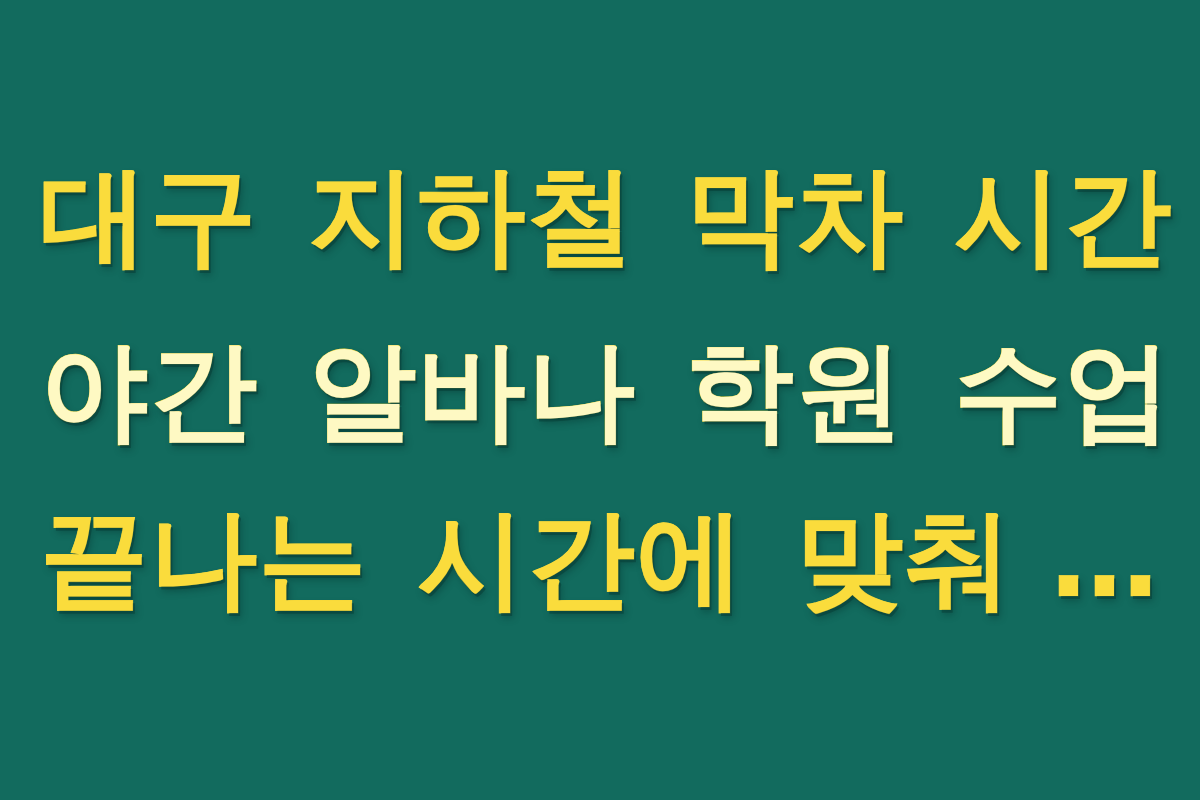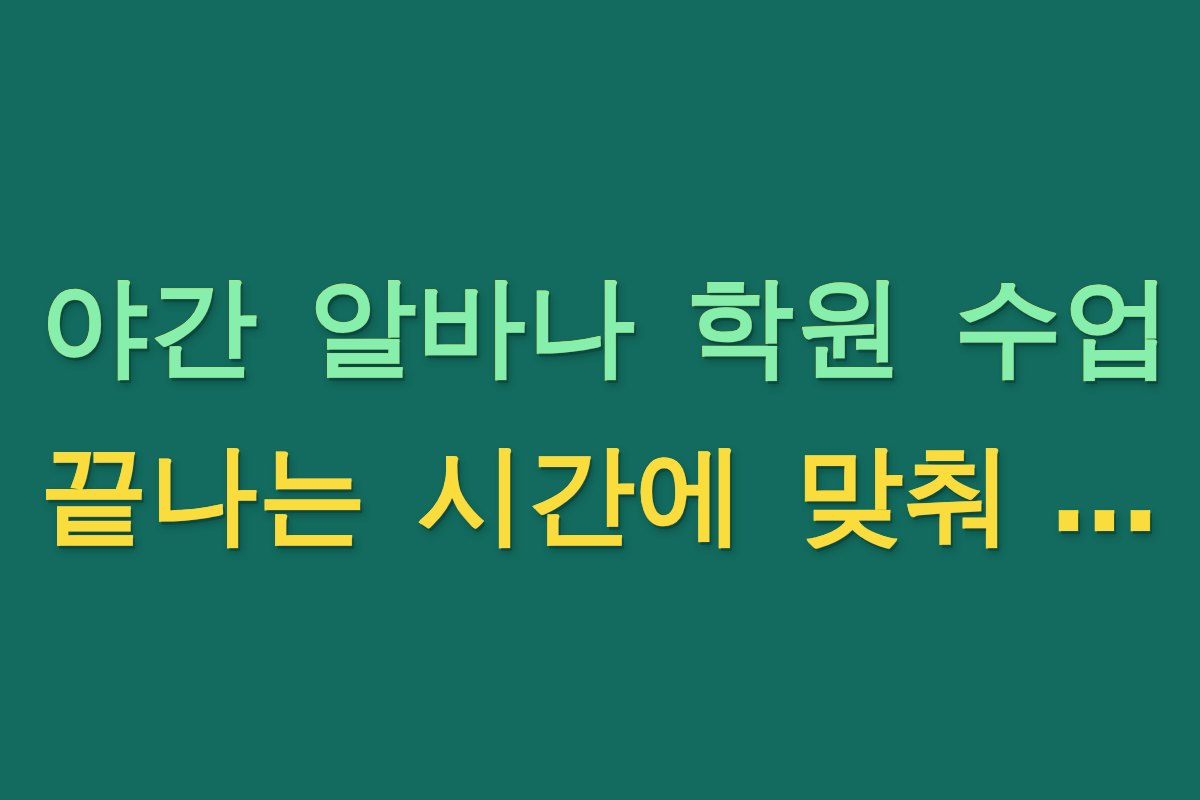--- a/index.html
+++ b/index.html
@@ -66,20 +66,21 @@
     letter-spacing: 0.06em;
   }
 </style>
 </head>
 <body style="background: rgb(18, 107, 94);">
 
 <div class="card" style="background: rgb(18, 107, 94);">
 
   <div class="text-block">
 
+    <span class="headline-line line-1" style="color: rgb(250, 220, 60); -webkit-text-stroke-color: rgb(250, 220, 60);">대구 지하철 막차 시간</span>
 
-    <span class="headline-line line-2" style="color: #86efac; margin-top: 44px; -webkit-text-stroke-color: rgb(250, 220, 60);">야간 알바나 학원 수업</span>
+    <span class="headline-line line-2" style="color: #fef9c3; margin-top: 44px; -webkit-text-stroke-color: rgb(250, 220, 60);">야간 알바나 학원 수업</span>
 
     <span class="headline-line line-3" style="color: rgb(250, 220, 60); -webkit-text-stroke-color: rgb(250, 220, 60);"><span>끝나는 시간에 맞춰</span><span class="ellipsis">…</span></span>
 
   </div>
 
 </div>
 
 </body></html>

